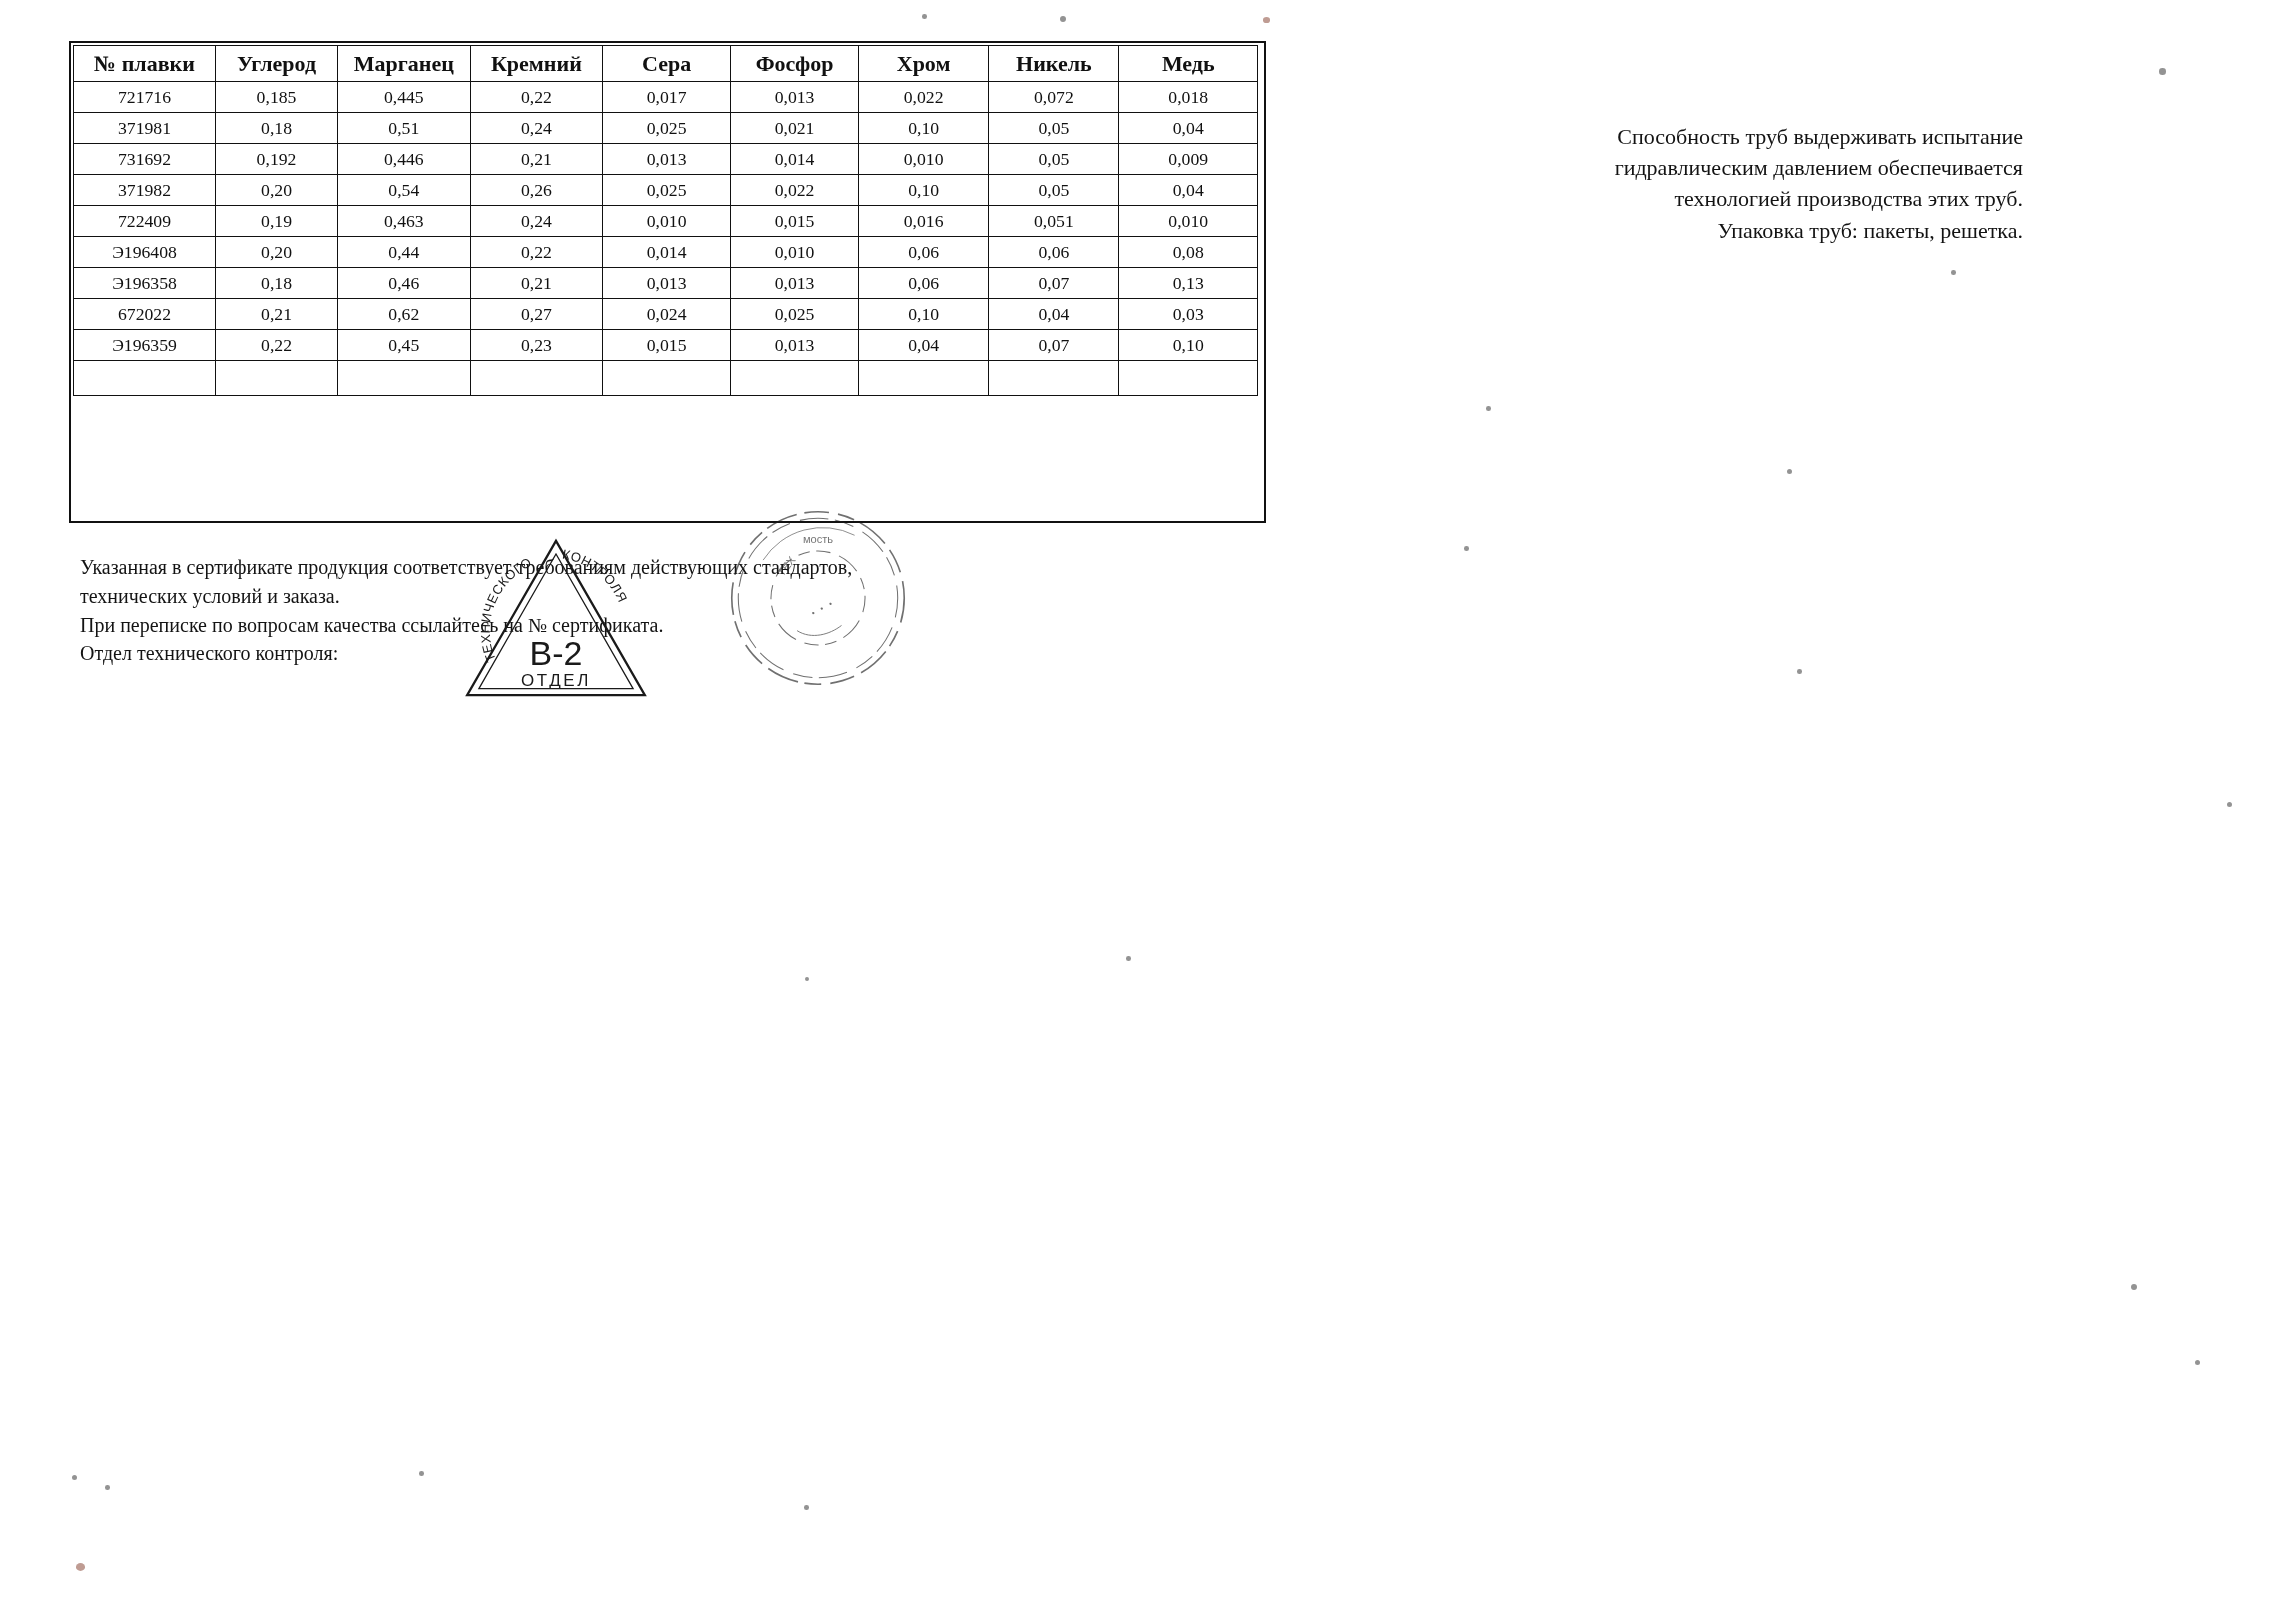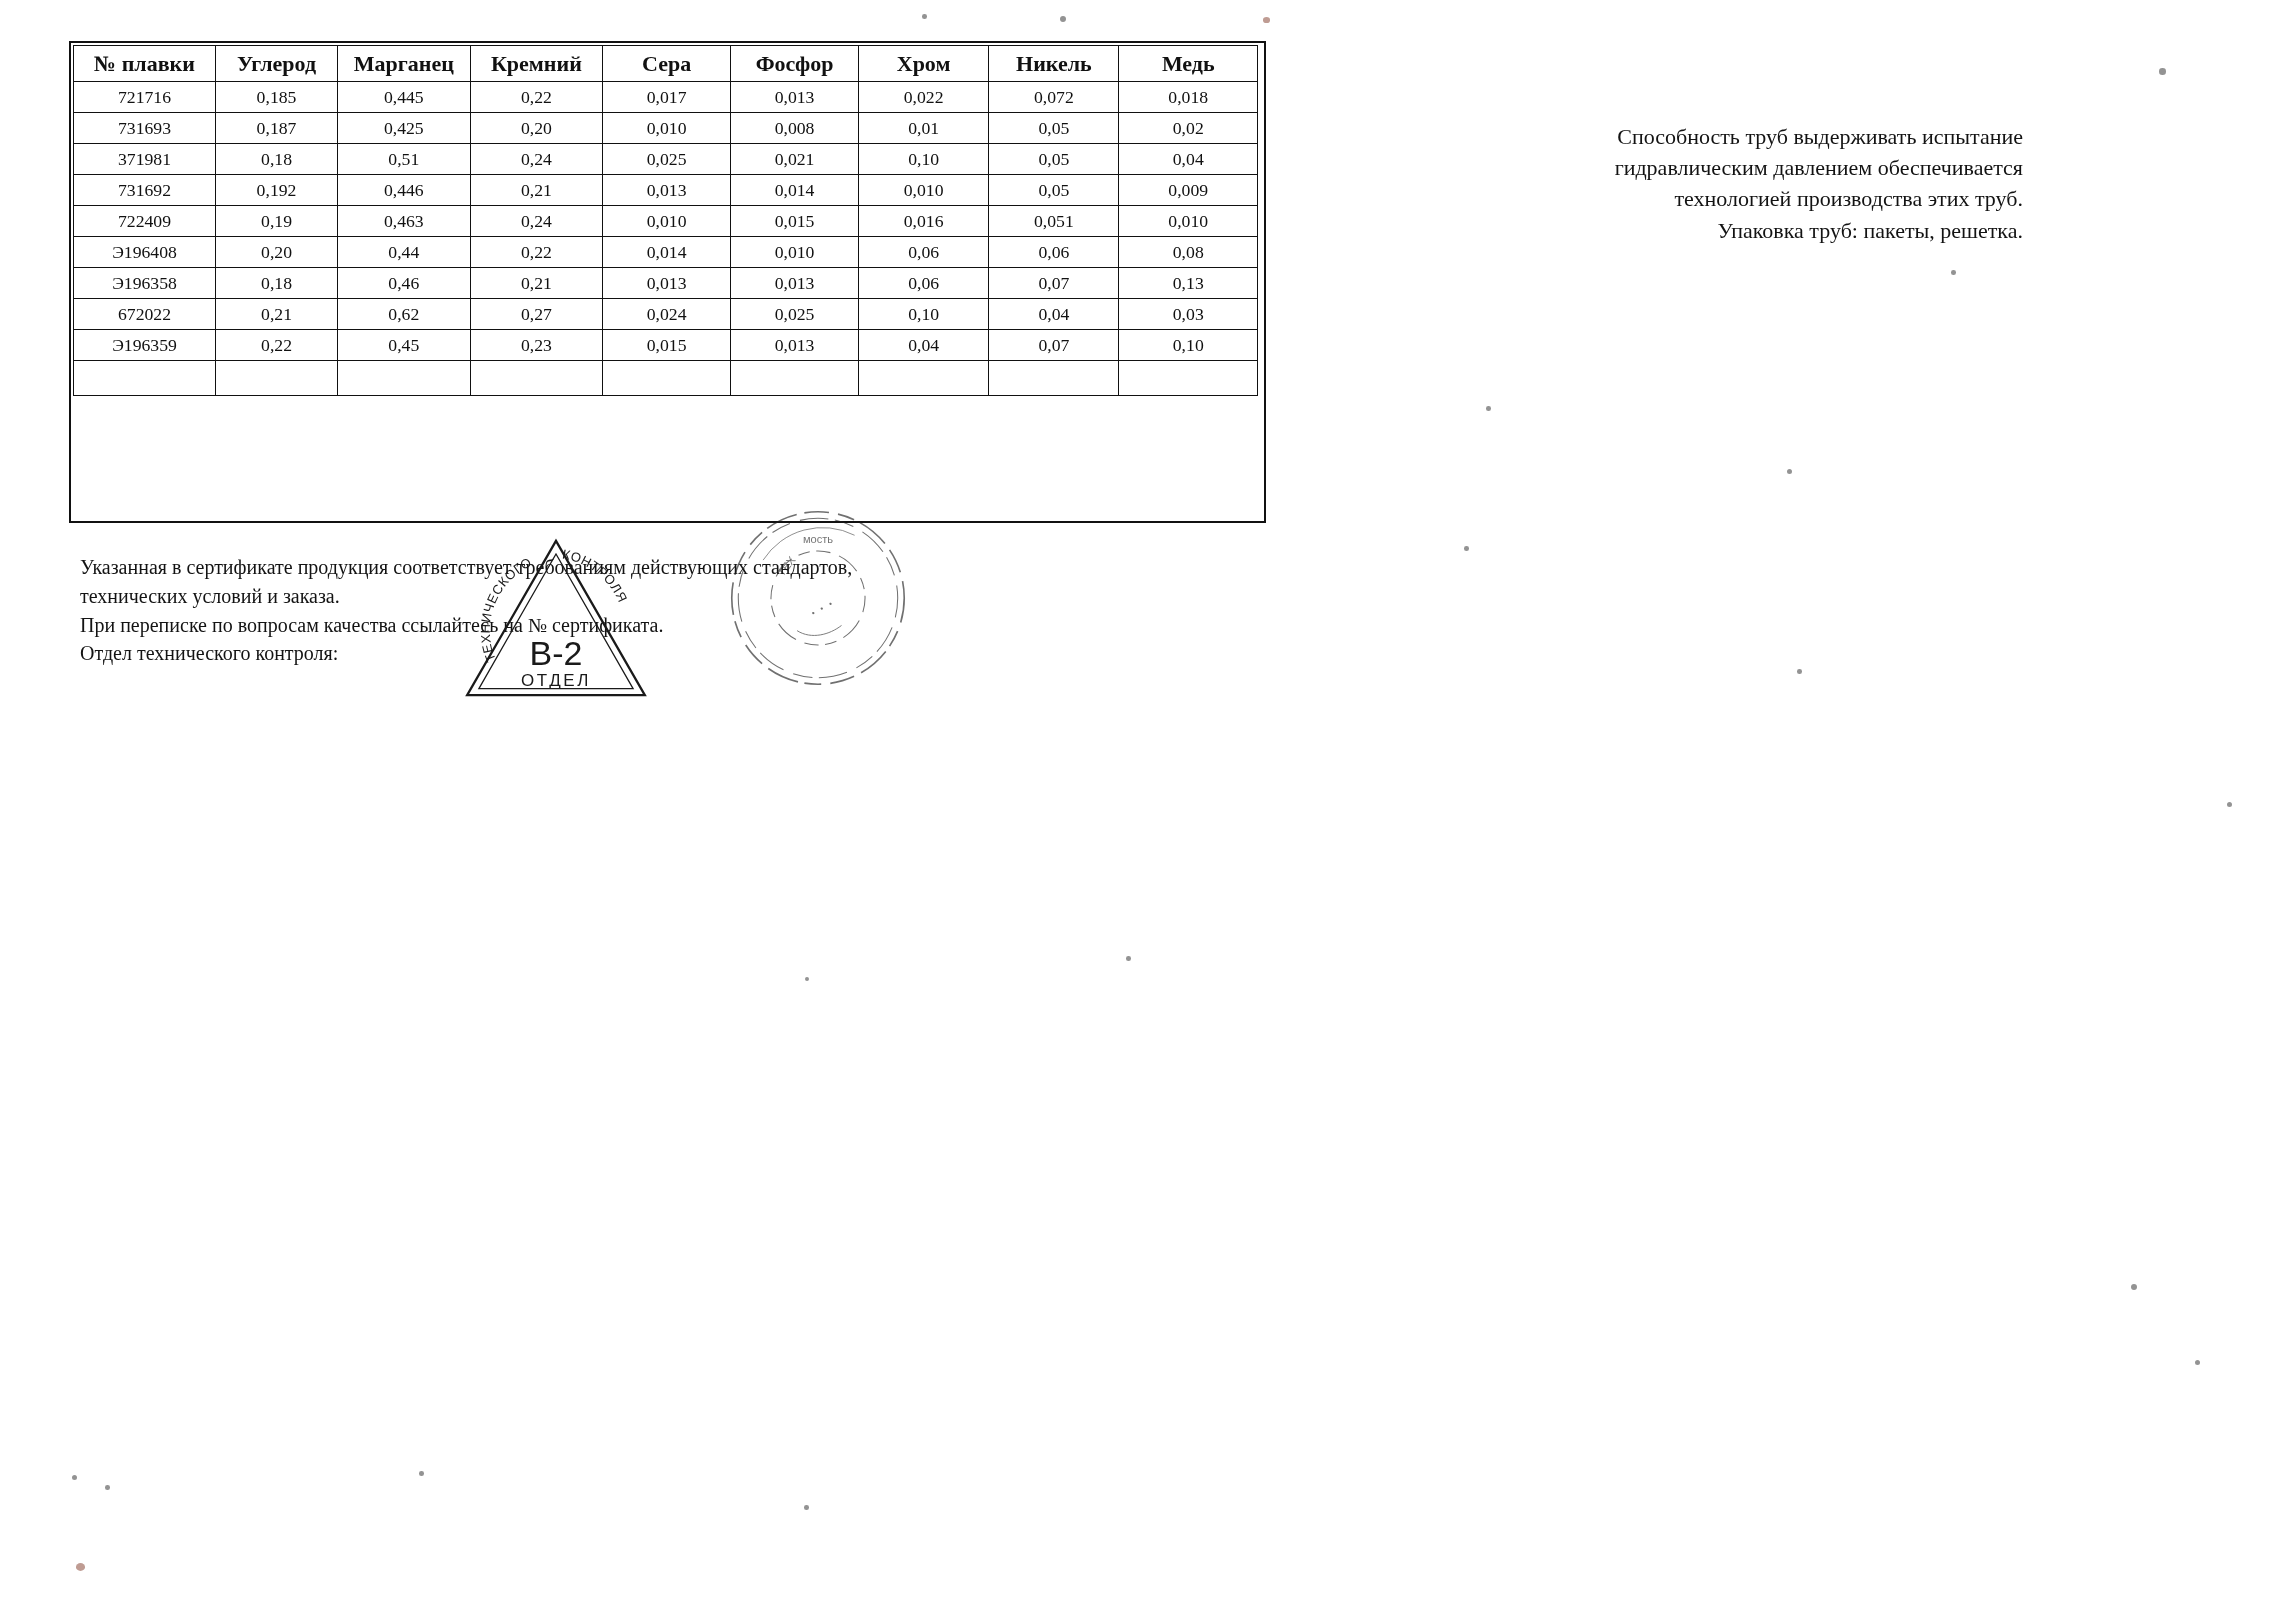--- a/index.html
+++ b/index.html
@@ -149,51 +149,51 @@
         <td>0,185</td>
         <td>0,445</td>
         <td>0,22</td>
         <td>0,017</td>
         <td>0,013</td>
         <td>0,022</td>
         <td>0,072</td>
         <td>0,018</td>
       </tr>
       <tr>
-        <td class="heat">731693</td>
-        <td>0,187</td>
-        <td>0,425</td>
-        <td>0,20</td>
-        <td>0,010</td>
-        <td>0,008</td>
-        <td>0,01</td>
-        <td>0,05</td>
-        <td>0,02</td>
-      </tr>
-      <tr>
         <td class="heat">371981</td>
         <td>0,18</td>
         <td>0,51</td>
         <td>0,24</td>
         <td>0,025</td>
         <td>0,021</td>
         <td>0,10</td>
         <td>0,05</td>
         <td>0,04</td>
       </tr>
       <tr>
         <td class="heat">731692</td>
         <td>0,192</td>
         <td>0,446</td>
         <td>0,21</td>
         <td>0,013</td>
         <td>0,014</td>
         <td>0,010</td>
         <td>0,05</td>
         <td>0,009</td>
+      </tr>
+      <tr>
+        <td class="heat">371982</td>
+        <td>0,20</td>
+        <td>0,54</td>
+        <td>0,26</td>
+        <td>0,025</td>
+        <td>0,022</td>
+        <td>0,10</td>
+        <td>0,05</td>
+        <td>0,04</td>
       </tr>
       <tr>
         <td class="heat">722409</td>
         <td>0,19</td>
         <td>0,463</td>
         <td>0,24</td>
         <td>0,010</td>
         <td>0,015</td>
         <td>0,016</td>
         <td>0,051</td>

